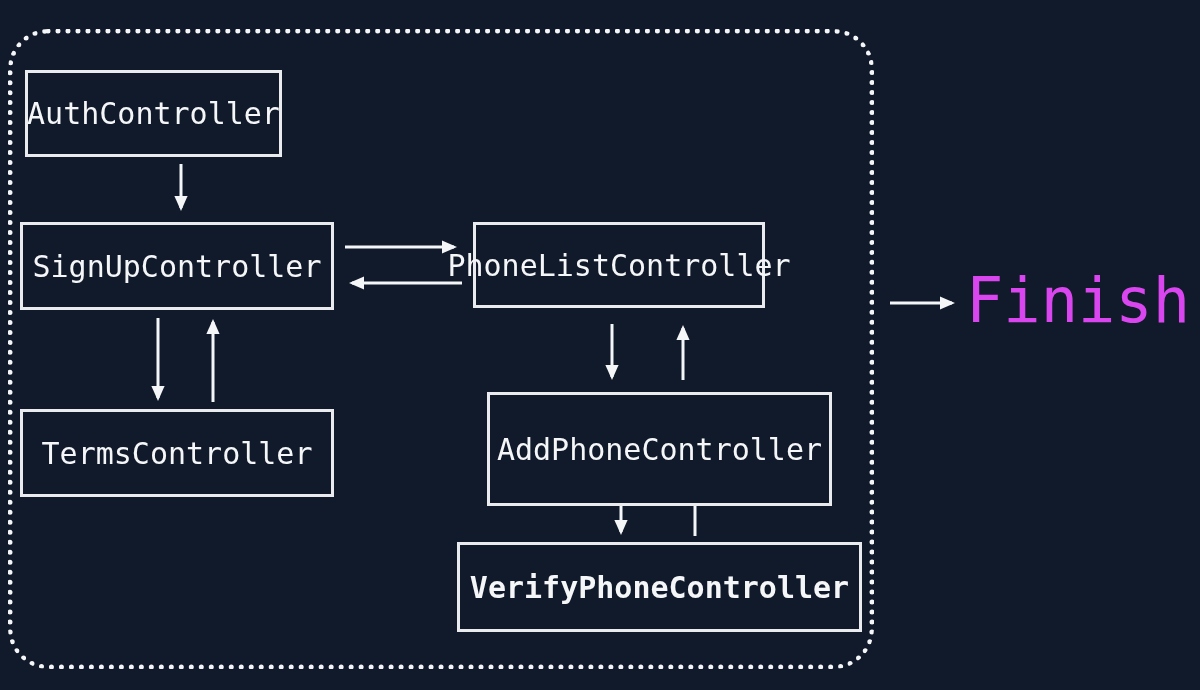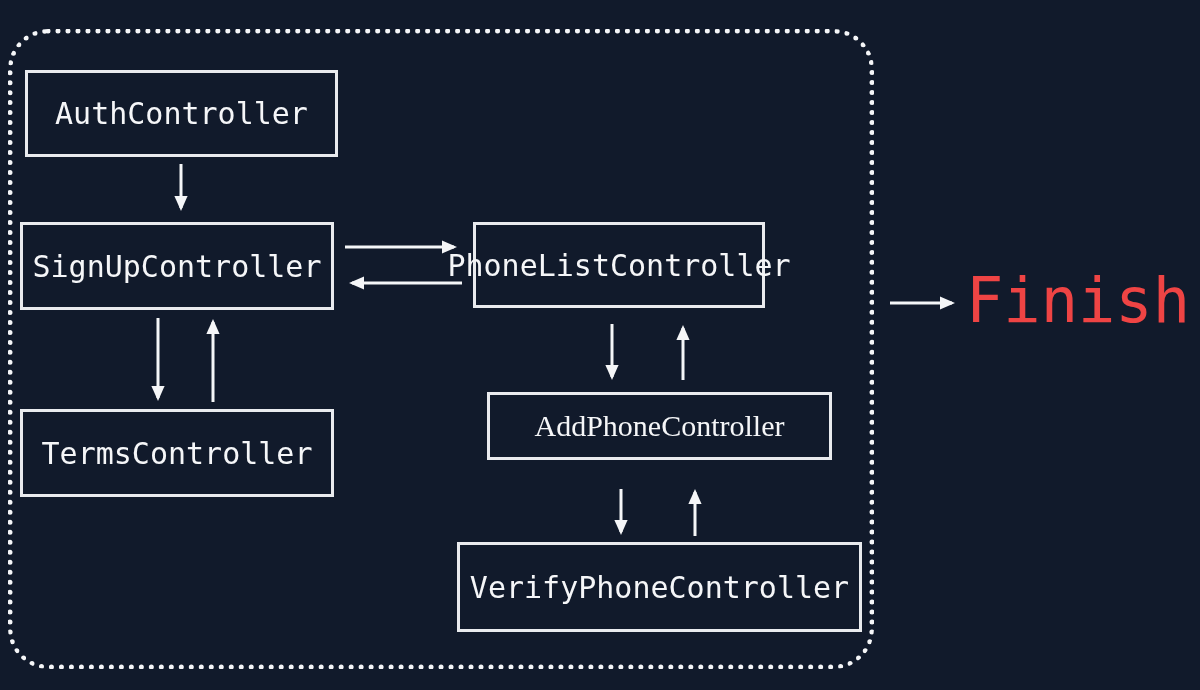--- a/index.html
+++ b/index.html
@@ -44,21 +44,21 @@
     font-size: 30px;
     letter-spacing: 0;
     white-space: nowrap;
   }
   .finish {
     position: absolute;
     left: 966px;
     top: 268px;
     font-size: 62px;
     line-height: 66px;
-    color: #ef4444;
+    color: #d946ef;
     white-space: nowrap;
   }
 </style>
 </head>
 <body>
 
 <div class="stage">
   <div class="flow-boundary"></div>
 
   <svg class="edges" width="1200" height="690" viewBox="0 0 1200 690" xmlns="http://www.w3.org/2000/svg">
@@ -73,19 +73,19 @@
       <line x1="158" y1="318" x2="158" y2="398" stroke="#f5f6f8" stroke-width="3" marker-end="url(#arrowhead)"></line>
       <line x1="213" y1="402" x2="213" y2="322" stroke="#f5f6f8" stroke-width="3" marker-end="url(#arrowhead)"></line>
       <line x1="612" y1="324" x2="612" y2="377" stroke="#f5f6f8" stroke-width="3" marker-end="url(#arrowhead)"></line>
       <line x1="683" y1="380" x2="683" y2="328" stroke="#f5f6f8" stroke-width="3" marker-end="url(#arrowhead)"></line>
       <line x1="621" y1="489" x2="621" y2="532" stroke="#f5f6f8" stroke-width="3" marker-end="url(#arrowhead)"></line>
       <line x1="695" y1="536" x2="695" y2="492" stroke="#f5f6f8" stroke-width="3" marker-end="url(#arrowhead)"></line>
       <line x1="890" y1="303" x2="952" y2="303" stroke="#f5f6f8" stroke-width="3" marker-end="url(#arrowhead)"></line>
     </svg>
 
   <div class="finish">Finish</div>
-<div class="node" style="left: 25px; top: 70px; width: 313px; height: 87px;">AuthController</div>
+<div class="node" style="left: 25px; top: 70px; width: 257px; height: 87px;">AuthController</div>
     <div class="node" style="left: 20px; top: 222px; width: 314px; height: 88px; text-align: right;">SignUpController</div>
     <div class="node" style="left: 473px; top: 222px; width: 292px; height: 86px;">PhoneListController</div>
     <div class="node" style="left: 20px; top: 409px; width: 314px; height: 88px;">TermsController</div>
-    <div class="node" style="left: 487px; top: 392px; width: 345px; height: 68px; font-family: Liberation Serif, serif;">AddPhoneController</div>
-    <div class="node" style="left: 457px; top: 542px; width: 405px; height: 90px;">VerifyPhoneController</div>
+    <div class="node" style="left: 487px; top: 392px; width: 345px; height: 114px;">AddPhoneController</div>
+    <div class="node" style="left: 457px; top: 542px; width: 405px; height: 90px; font-weight: bold;">VerifyPhoneController</div>
   </div>
 
 </body></html>

